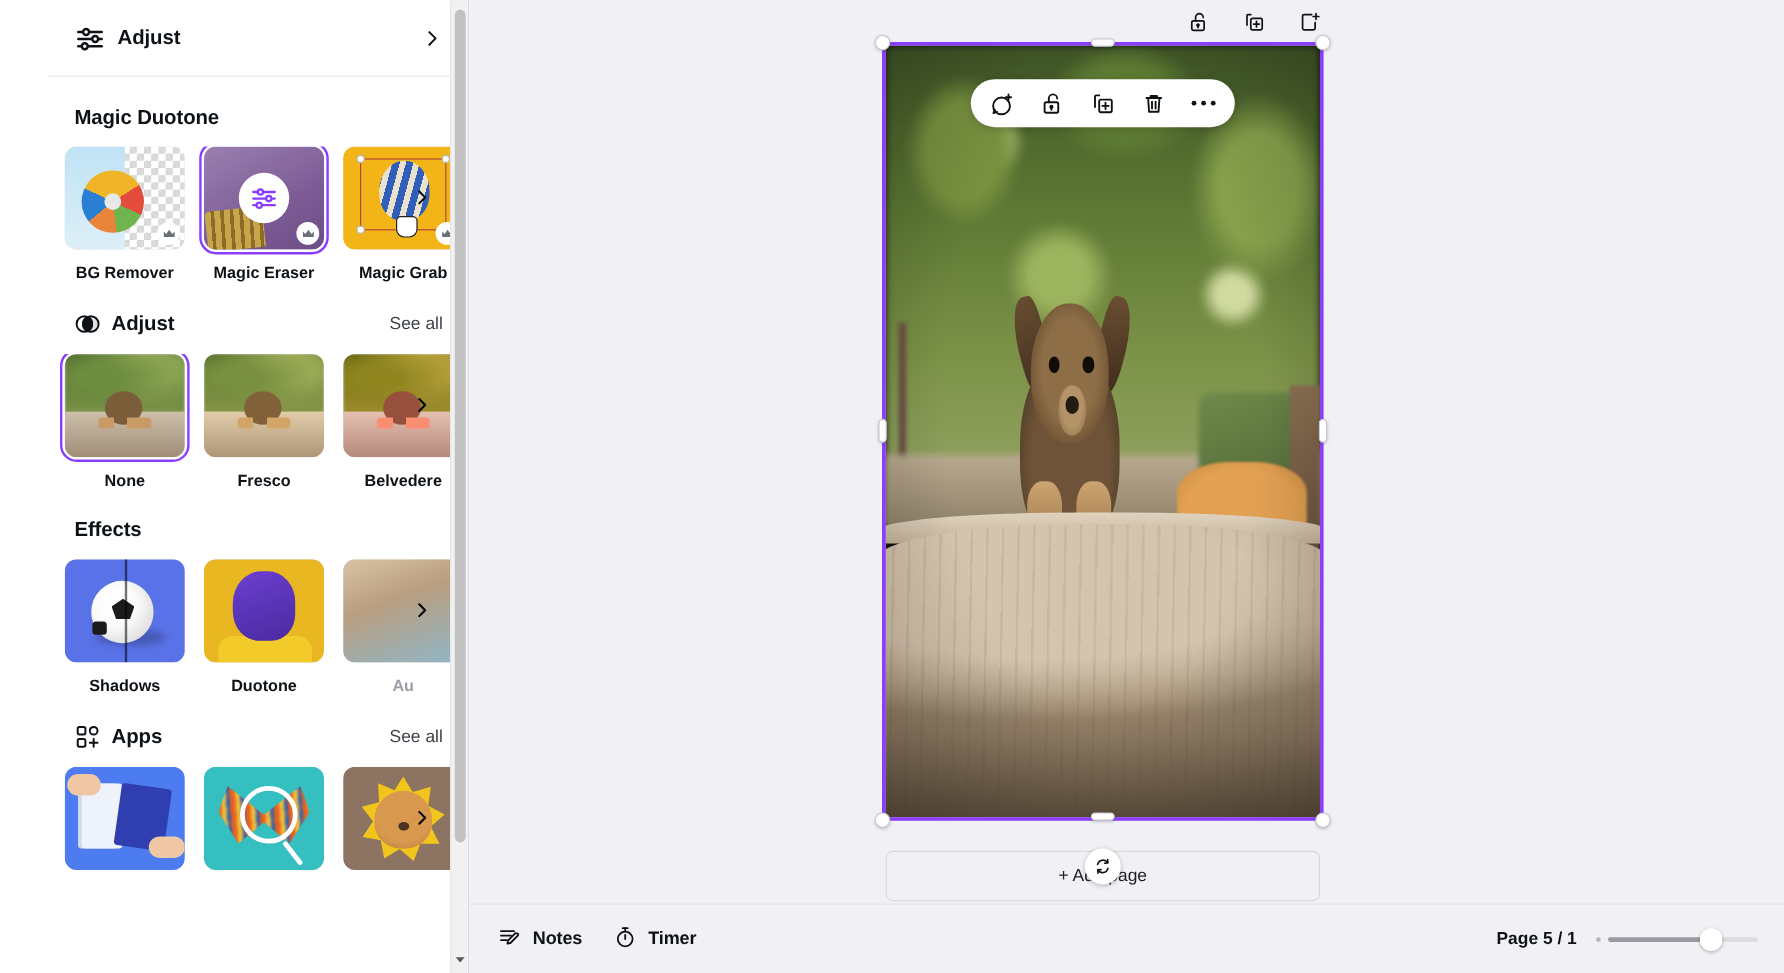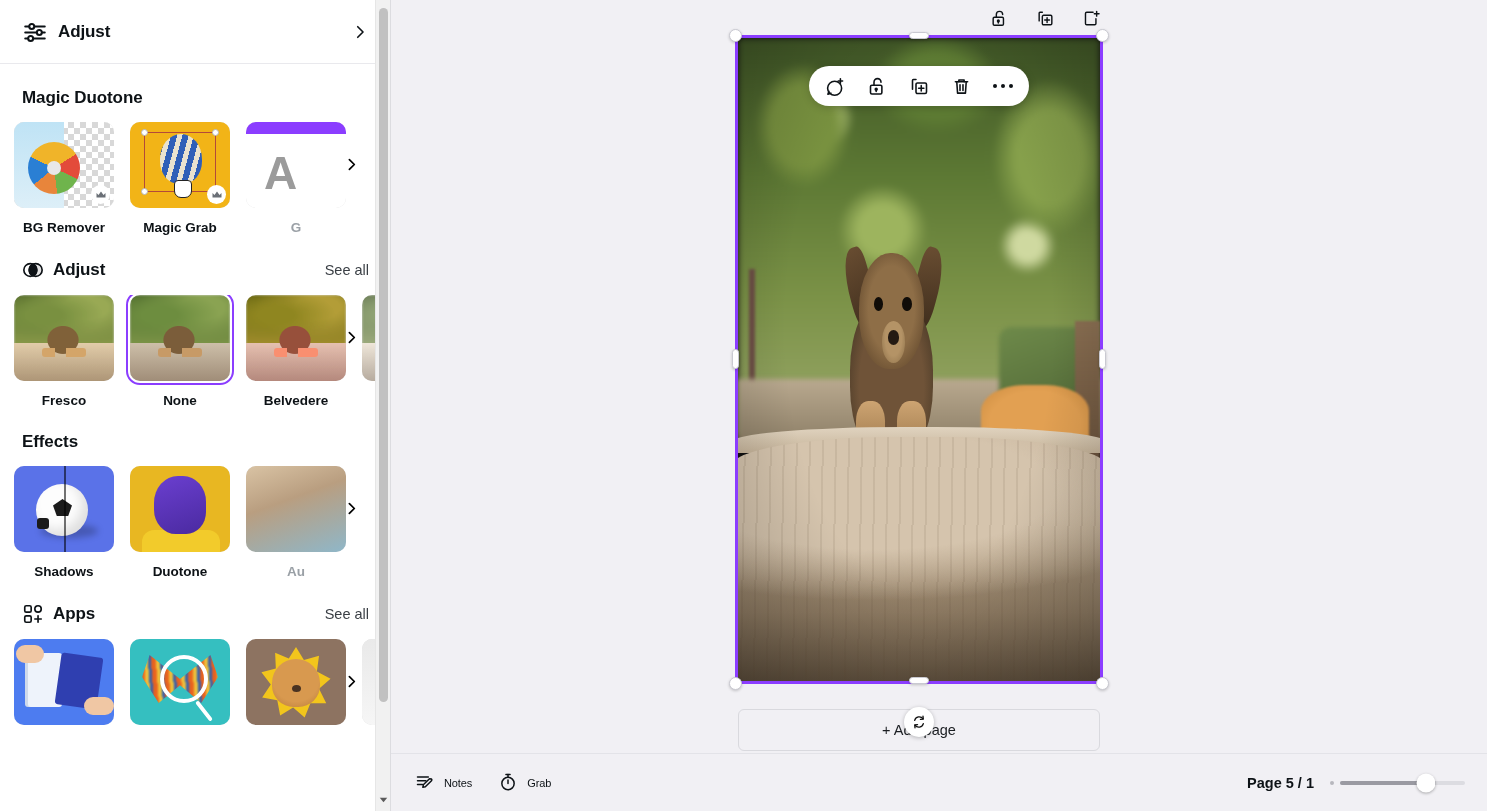--- a/index.html
+++ b/index.html
@@ -11,20 +11,21 @@
   }
   #app { position: relative; width: 1487px; height: 811px; display: flex; }
 
   
   .sidebar {
     position: relative;
     width: 391px; height: 811px;
     background: #ffffff;
     flex: 0 0 391px;
     overflow: hidden;
+    padding-left: 40px;
   }
   .adjust-header {
     height: 64px;
     display: flex; align-items: center;
     padding: 0 22px 0 22px;
     border-bottom: 1px solid #e9e9ed;
     cursor: pointer;
   }
   .adjust-header .icon { width: 26px; height: 26px; flex: 0 0 26px; margin-right: 10px; }
   .adjust-title {
@@ -371,21 +372,21 @@
 
   
   .bottom-bar {
     position:absolute; left:391px; bottom:0; width:1096px; height:58px;
     background:#f1f0f4; border-top:1px solid #e3e3e8;
     display:flex; align-items:center;
   }
   .bb-left { display:flex; align-items:center; gap:26px; padding-left: 24px; }
   .bb-item { display:flex; align-items:center; gap:9px; cursor:pointer; color:#0d1216; }
   .bb-item svg { width:20px; height:20px; }
-  .bb-item span { font-size:11px; font-weight:normal; letter-spacing:-0.1px; }
+  .bb-item span { font-size:15px; font-weight:bold; letter-spacing:-0.1px; }
   .bb-right { margin-left:auto; display:flex; align-items:center; gap:16px; padding-right: 22px; }
   .page-ind { font-size:14.5px; font-weight:bold; color:#0d1216; }
   .zoom-slider { position:relative; width:135px; height:18px; display:flex; align-items:center; }
   .zs-dot { position:absolute; left:0; top:50%; transform:translateY(-50%); width:4px;height:4px;border-radius:50%;background:#b7b7bd;}
   .zs-track { position:absolute; left:10px; right:0; height:4px; border-radius:2px; background:#dcdce1; }
   .zs-fill { position:absolute; left:10px; width:96px; height:4px; border-radius:2px; background:#9a9aa2; }
   .zs-knob {
     position:absolute; left:96px; top:50%; transform:translate(-50%,-50%);
     width:19px;height:19px;border-radius:50%;background:#fff;
     box-shadow:0 1px 3px rgba(0,0,0,.3); cursor:pointer;
@@ -430,20 +431,44 @@
                 <div class="beachball"></div>
               </div>
             <span class="crown">
                 <svg viewBox="0 0 24 24" fill="#6b7077">
                   <path d="M3 8l4 4 5-7 5 7 4-4v9H3z"></path>
                 </svg>
               </span>
           </div>
           <div class="lbl">BG Remover</div>
         </div>
+        <div class="card sel">
+          <div class="thumb">
+            <div class="art">
+                <div class="purpbg"></div>
+                <div class="fries"></div>
+              <div class="magiccircle">
+                <svg viewBox="0 0 24 24" fill="none" stroke="currentColor" stroke-width="1.9" stroke-linecap="round">
+                  <line x1="3" y1="7" x2="21" y2="7"></line>
+                    <line x1="3" y1="12.5" x2="21" y2="12.5"></line>
+                    <line x1="3" y1="18" x2="21" y2="18"></line>
+                  <circle cx="9" cy="7" r="2.2" fill="#fff"></circle>
+                    <circle cx="16" cy="12.5" r="2.2" fill="#fff"></circle>
+                    <circle cx="8" cy="18" r="2.2" fill="#fff"></circle>
+                </svg>
+              </div>
+            </div>
+            <span class="crown">
+                <svg viewBox="0 0 24 24" fill="#6b7077">
+                  <path d="M3 8l4 4 5-7 5 7 4-4v9H3z"></path>
+                </svg>
+              </span>
+          </div>
+          <div class="lbl">Magic Eraser</div>
+        </div>
         <div class="card">
           <div class="thumb">
             <div class="art">
                 <div class="yellowbg"></div>
                 <div class="balloon"></div>
               <div class="grabbox">
                 <i class="gdot" style="left:-4px;top:-4px"></i>
                   <i class="gdot" style="right:-4px;top:-4px"></i>
                 <i class="gdot" style="left:-4px;bottom:-4px"></i>
                   <i class="gdot" style="right:-4px;bottom:-4px"></i>
@@ -481,41 +506,41 @@
           <svg viewBox="0 0 24 24" fill="none" stroke="#0d1216" stroke-width="1.8">
             <circle cx="9" cy="12" r="7"></circle>
               <circle cx="15" cy="12" r="7" fill="#0d1216" fill-opacity=".12"></circle>
             <path d="M12 5.6a7 7 0 010 12.8A7 7 0 0112 5.6z" fill="#0d1216"></path>
           </svg>
         </span>
         <span class="section-title">Adjust</span>
         <span class="see-all">See all</span>
       </div>
       <div class="row">
+        <div class="card sel">
+          <div class="thumb">
+            <div class="ph">
+                <div class="trees"></div>
+                <div class="ground"></div>
+                <div class="pup"></div>
+                <div class="paws"></div>
+              </div>
+          </div>
+          <div class="lbl">None</div>
+        </div>
         <div class="card">
           <div class="thumb">
             <div class="ph f-fresco">
                 <div class="trees"></div>
                 <div class="ground"></div>
                 <div class="pup"></div>
                 <div class="paws"></div>
               </div>
           </div>
           <div class="lbl">Fresco</div>
-        </div>
-        <div class="card sel">
-          <div class="thumb">
-            <div class="ph">
-                <div class="trees"></div>
-                <div class="ground"></div>
-                <div class="pup"></div>
-                <div class="paws"></div>
-              </div>
-          </div>
-          <div class="lbl">None</div>
         </div>
         <div class="card">
           <div class="thumb">
             <div class="ph f-belvedere">
                 <div class="trees"></div>
                 <div class="ground"></div>
                 <div class="pup"></div>
                 <div class="paws"></div>
               </div>
           </div>
@@ -787,21 +812,21 @@
       </div>
       <div class="bb-item">
         <span>
           <svg viewBox="0 0 24 24" fill="none" stroke="#0d1216" stroke-width="1.8" stroke-linecap="round" stroke-linejoin="round">
             <circle cx="12" cy="13.8" r="7.4"></circle>
               <line x1="12" y1="13.8" x2="12" y2="9.6"></line>
             <line x1="9.5" y1="3" x2="14.5" y2="3"></line>
               <line x1="12" y1="3" x2="12" y2="6.2"></line>
           </svg>
         </span>
-        <span>Grab</span>
+        <span>Timer</span>
       </div>
     </div>
     <div class="bb-right">
       <span class="page-ind">Page 5 / 1</span>
       <div class="zoom-slider">
         <span class="zs-dot"></span>
         <span class="zs-track"></span>
         <span class="zs-fill"></span>
         <span class="zs-knob"></span>
       </div>

